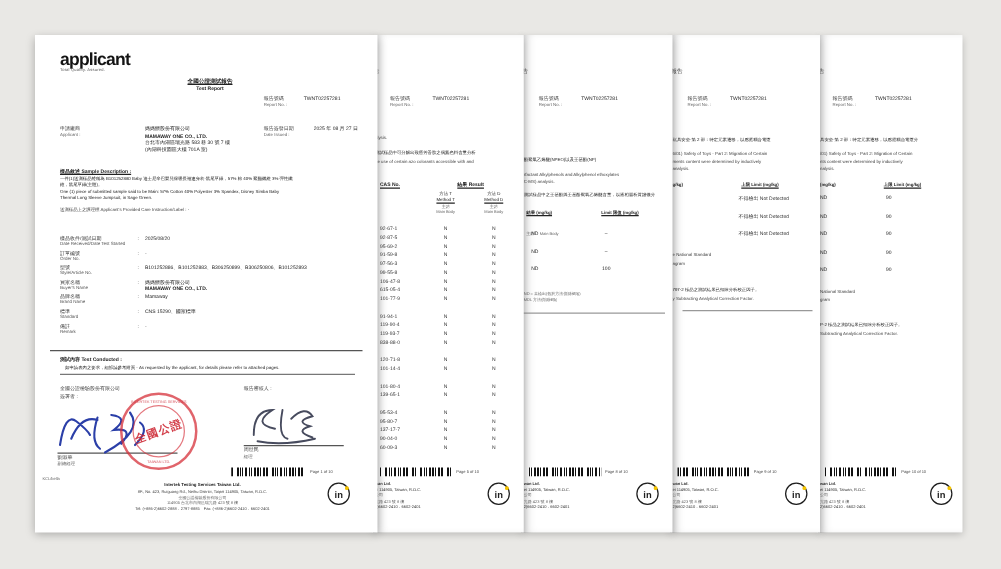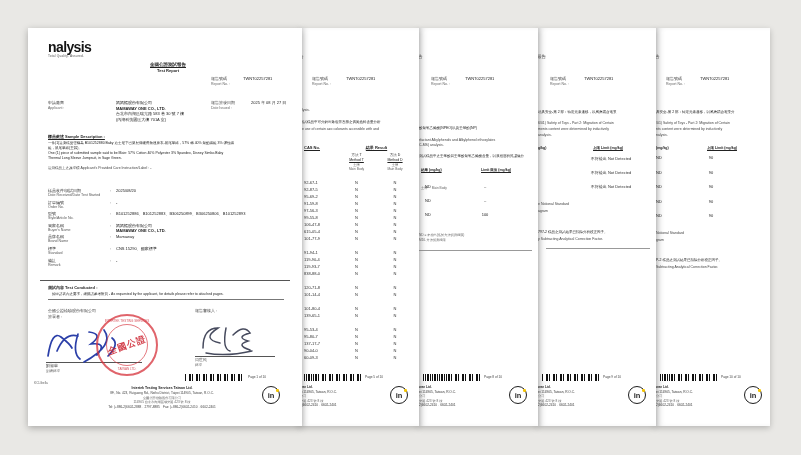--- a/index.html
+++ b/index.html
@@ -60,21 +60,21 @@
   .striplines{font-size:3.2px;line-height:4.6px;color:#333;white-space:nowrap;}
   .sig-svg{position:absolute;z-index:2;}
 </style>
 </head>
 <body>
 
 <div id="canvas">
 
   <div class="sheet" id="sheet1">
     <div class="abs" style="left:20px;top:12px;">
-      <div class="logo">nalysis</div>
+      <div class="logo">applicant</div>
       <div class="tagline">Total Quality. Assured.</div>
     </div>
 
     <div class="abs ctr" style="left:80px;top:34px;width:120px;">
       <div class="t45 b u">全國公證測試報告</div>
       <div class="t4 b">Test Report</div>
     </div>
 
     <div class="abs" style="left:183px;top:48px;width:86px;display:grid;grid-template-columns:32px 1fr;">
       <div>

